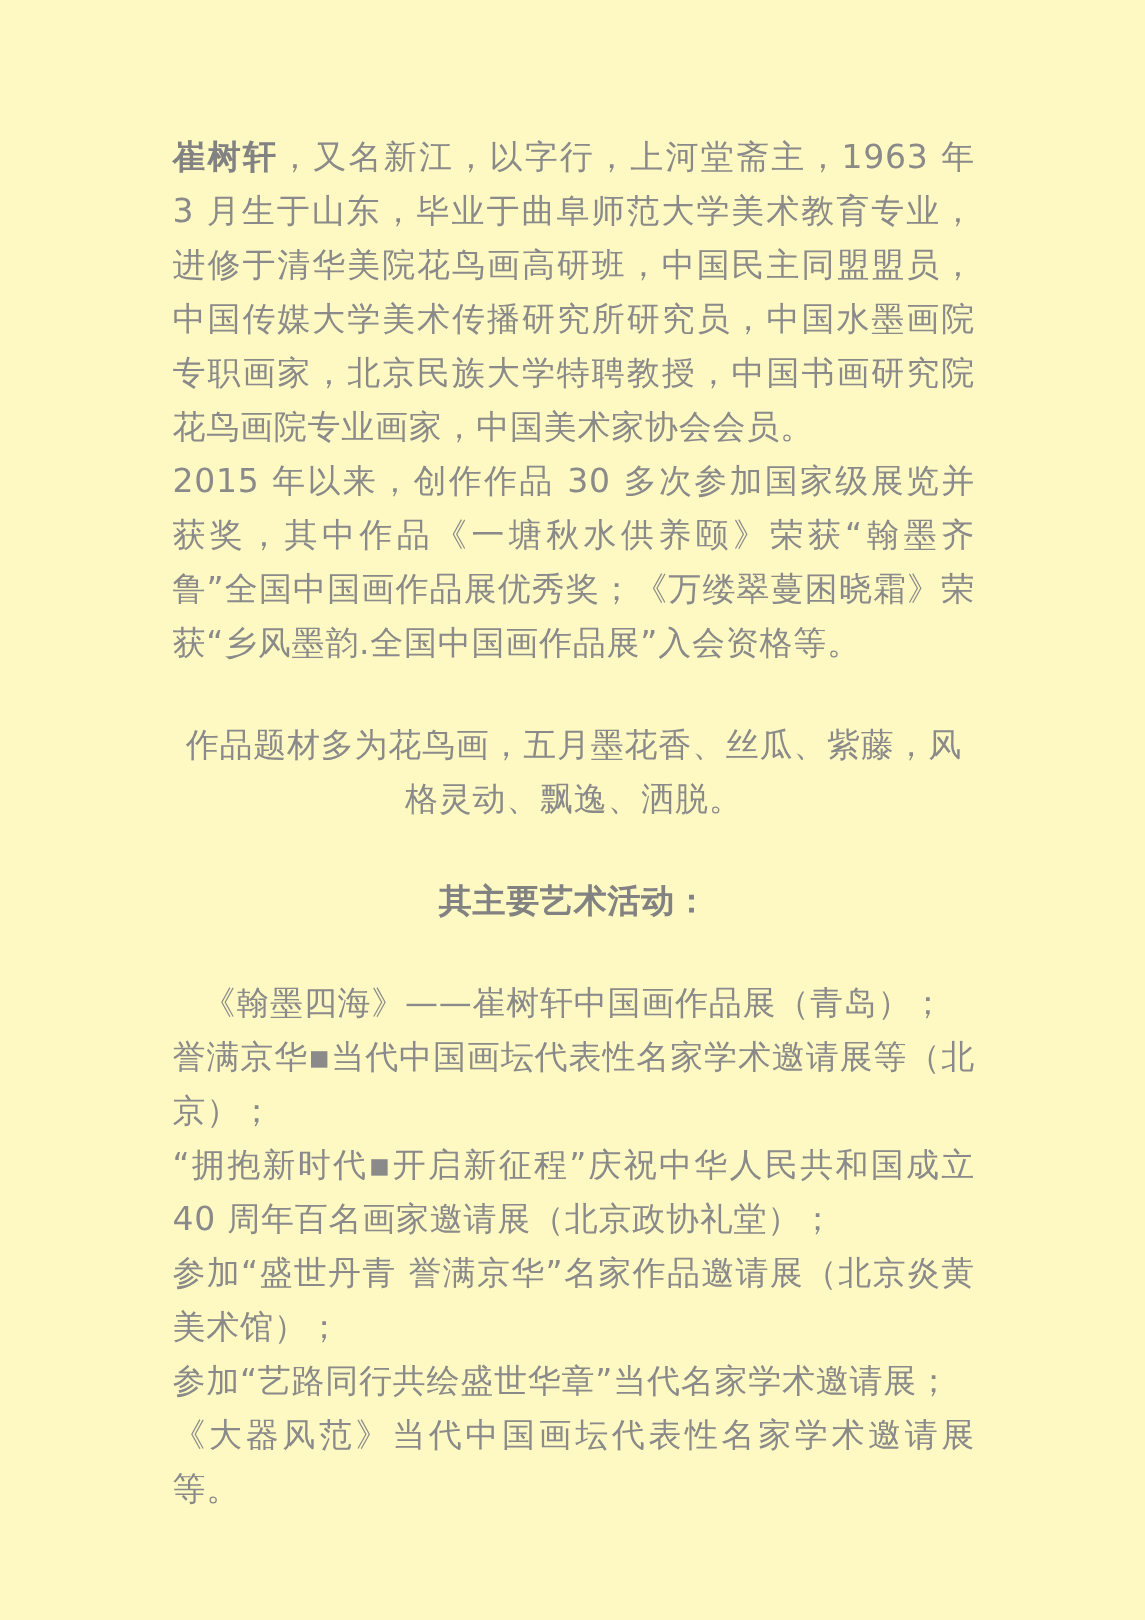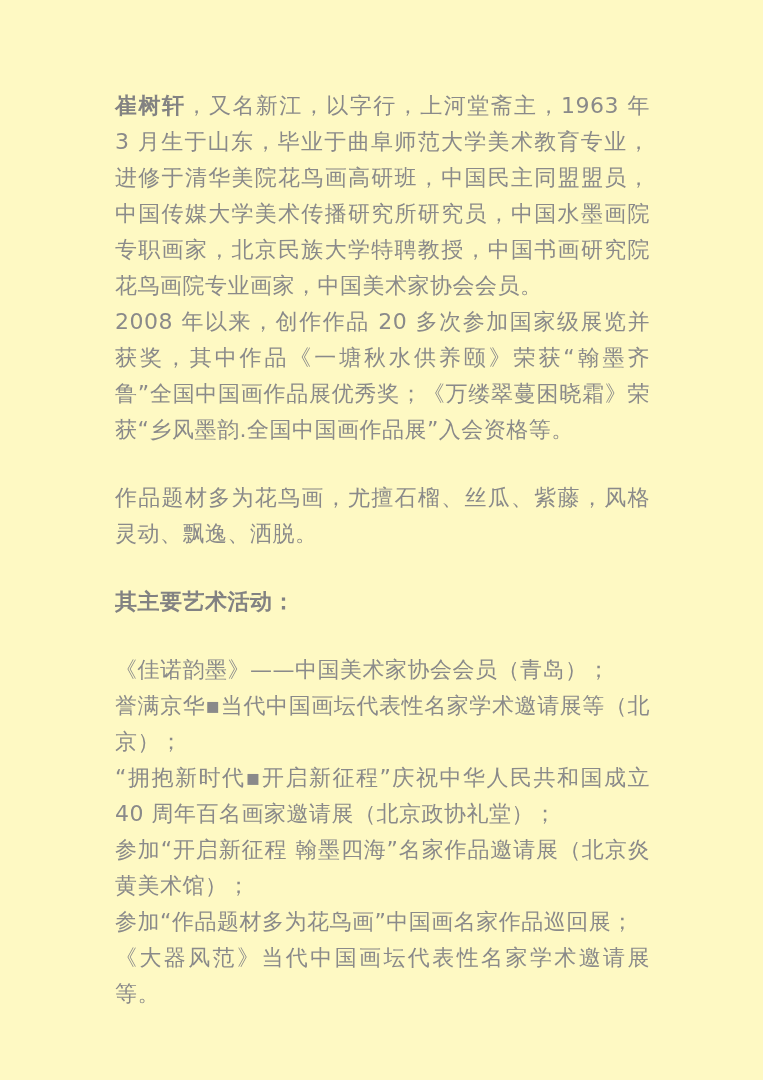--- a/index.html
+++ b/index.html
@@ -20,45 +20,45 @@
     top: 88px;
     left: 115px;
     width: 535px;
     color: #8a8a8a;
     font-size: 22px;
     line-height: 36px;
     text-align: justify;
     letter-spacing: 0.5px;
   }
   .content p { margin: 0; }
-  .content .gap { margin-top: 32px; }
+  .content .gap { margin-top: 32px; text-align: center; }
   .content strong,
   .content h2 {
     font-weight: bold;
     color: #828282;
     font-size: 22px;
     line-height: 36px;
   }
   .content h2 { text-align: left; }
 </style>
 </head>
 <body>
 
 <div class="page">
   <div class="content">
 
     <p><strong>崔树轩</strong><span>，又名新江，以字行，上河堂斋主，1963 年 3 月生于山东，毕业于曲阜师范大学美术教育专业，进修于清华美院花鸟画高研班，中国民主同盟盟员，中国传媒大学美术传播研究所研究员，中国水墨画院专职画家，北京民族大学特聘教授，中国书画研究院花鸟画院专业画家，中国美术家协会会员。</span></p>
 
-    <p>2008 年以来，创作作品 20 多次参加国家级展览并获奖，其中作品《一塘秋水供养颐》荣获“翰墨齐鲁”全国中国画作品展优秀奖；《万缕翠蔓困晓霜》荣获“乡风墨韵.全国中国画作品展”入会资格等。</p>
+    <p>2015 年以来，创作作品 30 多次参加国家级展览并获奖，其中作品《一塘秋水供养颐》荣获“翰墨齐鲁”全国中国画作品展优秀奖；《万缕翠蔓困晓霜》荣获“乡风墨韵.全国中国画作品展”入会资格等。</p>
 
-    <p class="gap">作品题材多为花鸟画，尤擅石榴、丝瓜、紫藤，风格灵动、飘逸、洒脱。</p>
+    <p class="gap">作品题材多为花鸟画，五月墨花香、丝瓜、紫藤，风格灵动、飘逸、洒脱。</p>
 
     <h2 class="gap">其主要艺术活动：</h2>
 
-    <p class="gap">《佳诺韵墨》——中国美术家协会会员（青岛）；</p>
+    <p class="gap">《翰墨四海》——崔树轩中国画作品展（青岛）；</p>
     <p>誉满京华▪当代中国画坛代表性名家学术邀请展等（北京）；</p>
     <p>“拥抱新时代▪开启新征程”庆祝中华人民共和国成立 40 周年百名画家邀请展（北京政协礼堂）；</p>
-    <p>参加“开启新征程 翰墨四海”名家作品邀请展（北京炎黄美术馆）；</p>
-    <p>参加“作品题材多为花鸟画”中国画名家作品巡回展；</p>
+    <p>参加“盛世丹青 誉满京华”名家作品邀请展（北京炎黄美术馆）；</p>
+    <p>参加“艺路同行共绘盛世华章”当代名家学术邀请展；</p>
     <p>《大器风范》当代中国画坛代表性名家学术邀请展等。</p>
 
   </div>
 </div>
 
 </body></html>

